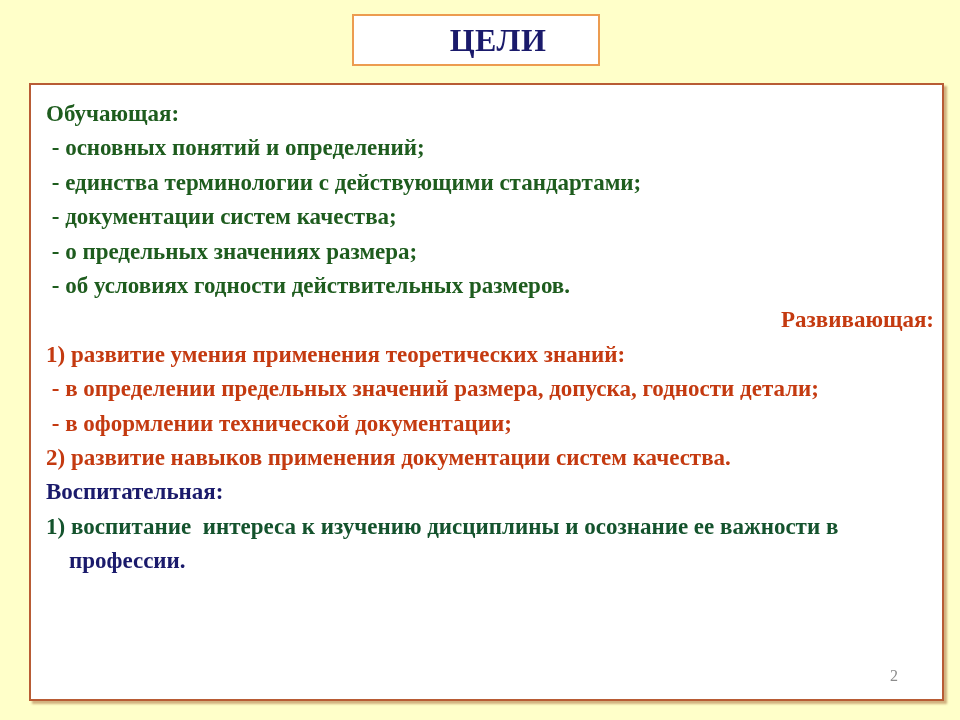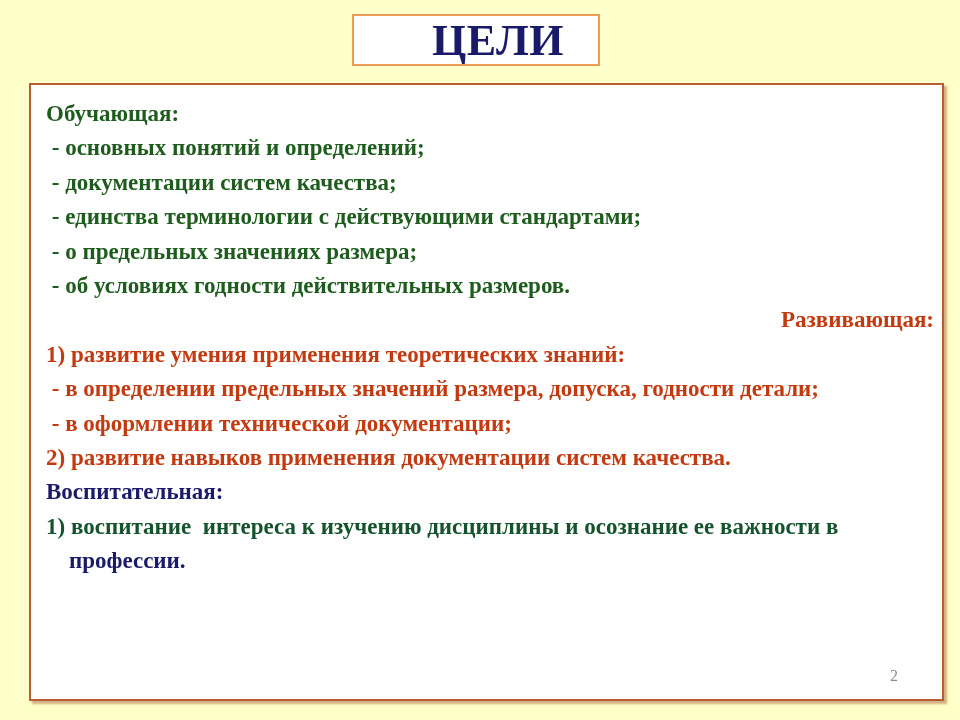--- a/index.html
+++ b/index.html
@@ -19,21 +19,21 @@
     top: 14px;
     width: 248px;
     height: 52px;
     box-sizing: border-box;
     border: 2px solid;
     display: flex;
     align-items: center;
     justify-content: center;
   }
   .title-text {
-    font-size: 44px;
+    font-size: 32px;
     font-weight: bold;
     letter-spacing: 0.5px;
     margin-left: 44px;
   }
   .content-box {
     position: absolute;
     left: 29px;
     top: 83px;
     width: 915px;
     height: 618px;
@@ -67,22 +67,22 @@
 <body style="background: rgb(255, 255, 201);">
 
 <div class="title-box" style="border-color: rgb(236, 156, 80); background: rgb(255, 255, 255);">
   <span class="title-text" style="color: rgb(26, 26, 107);">ЦЕЛИ</span>
 </div>
 
 <div class="content-box" style="border-color: rgb(184, 92, 53); background: rgb(255, 255, 255);">
   <div class="goals-text">
       <div class="line" style="color: rgb(30, 92, 30);">Обучающая:</div>
       <div class="line" style="color: rgb(30, 92, 30);"> - основных понятий и определений;</div>
+      <div class="line" style="color: rgb(30, 92, 30);"> - единства терминологии с действующими стандартами;</div>
       <div class="line" style="color: rgb(30, 92, 30);"> - документации систем качества;</div>
-      <div class="line" style="color: rgb(30, 92, 30);"> - единства терминологии с действующими стандартами;</div>
       <div class="line" style="color: rgb(30, 92, 30);"> - о предельных значениях размера;</div>
       <div class="line" style="color: rgb(30, 92, 30);"> - об условиях годности действительных размеров.</div>
       <div class="line" style="color: rgb(196, 58, 16); text-align: right;"> Развивающая:</div>
       <div class="line" style="color: rgb(196, 58, 16);">1) развитие умения применения теоретических знаний:</div>
       <div class="line" style="color: rgb(196, 58, 16);"> - в определении предельных значений размера, допуска, годности детали;</div>
       <div class="line" style="color: rgb(196, 58, 16);"> - в оформлении технической документации;</div>
       <div class="line" style="color: rgb(196, 58, 16);">2) развитие навыков применения документации систем качества.</div>
       <div class="line" style="color: rgb(26, 26, 107);">Воспитательная:</div>
       <div class="line" style="color: #14532d;">1) воспитание  интереса к изучению дисциплины и осознание ее важности в</div>
       <div class="line" style="color: rgb(26, 26, 107);">    профессии.</div>

